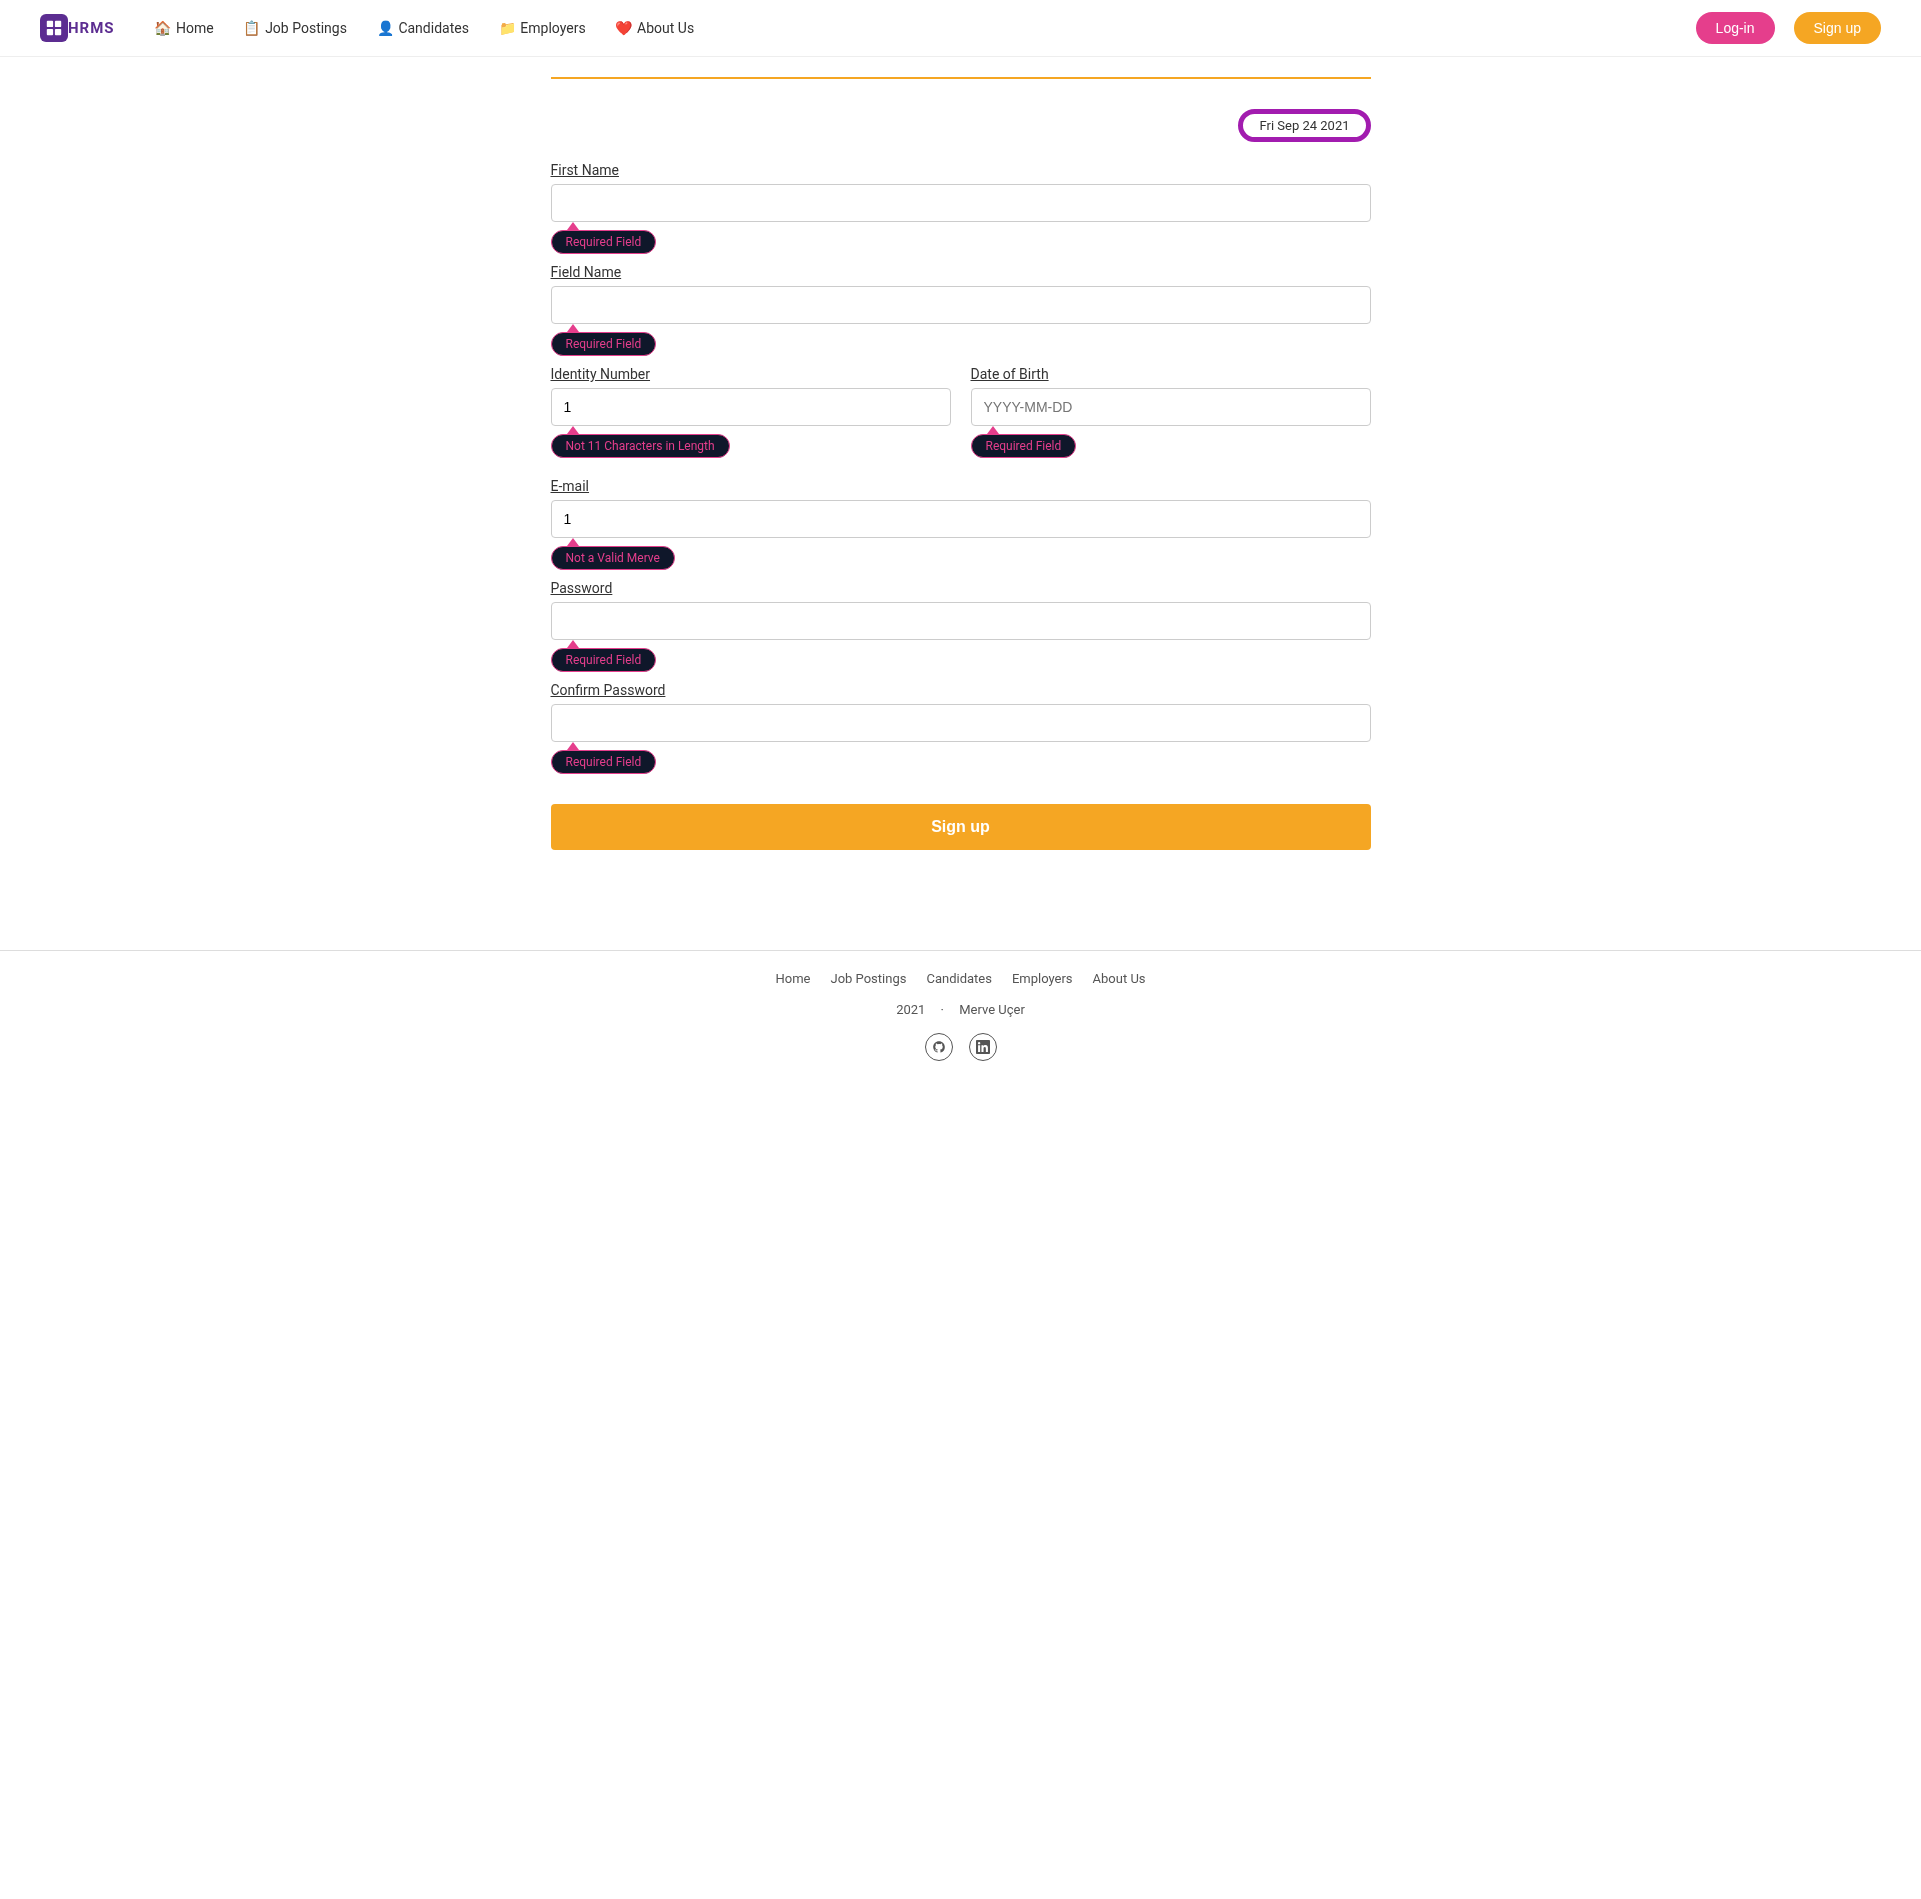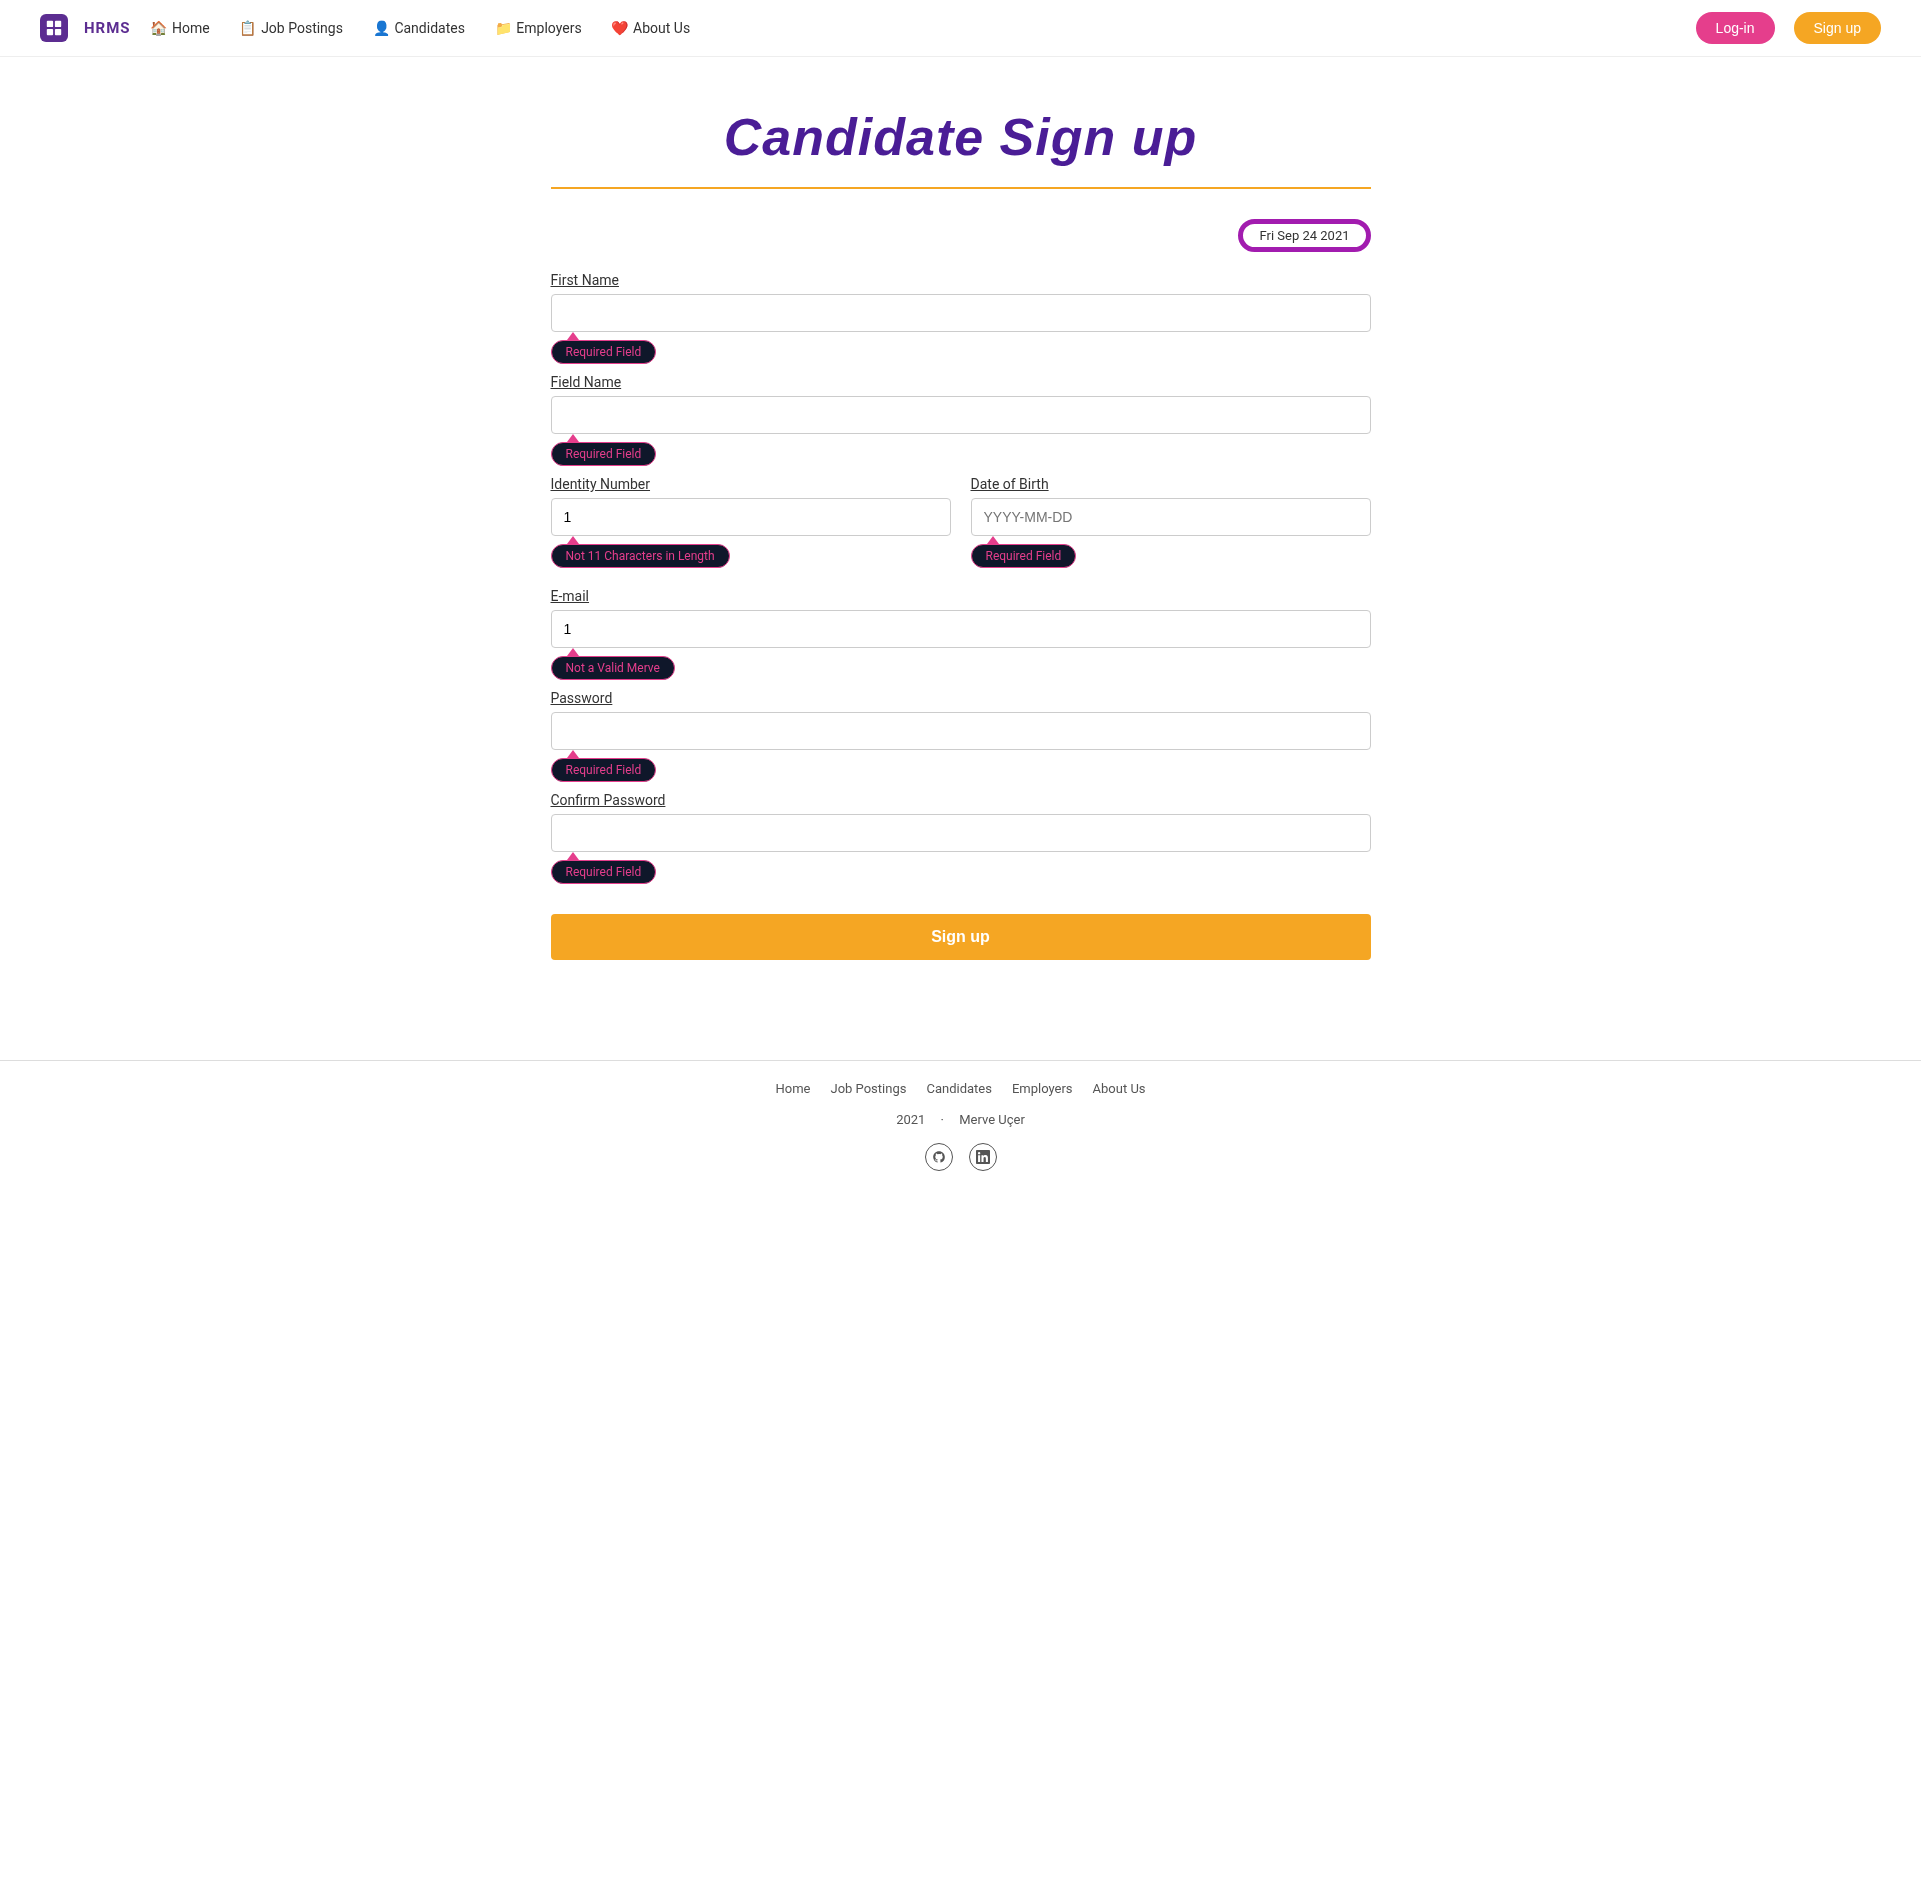--- a/index.html
+++ b/index.html
@@ -9,21 +9,22 @@
     nav {
       display: flex;
       align-items: center;
       padding: 12px 40px;
       border-bottom: 1px solid #eee;
       gap: 8px;
     }
     .nav-logo {
       display: flex;
       align-items: center;
-      gap: 16px;
+      gap: 0;
+      margin-right: 20px;
       text-decoration: none;
     }
     .nav-logo-icon {
       width: 28px; height: 28px;
       background: #5c2d91;
       border-radius: 6px;
       display: flex; align-items: center; justify-content: center;
     }
     .nav-logo-icon svg { fill: white; width: 18px; height: 18px; }
     .nav-logo-text {
@@ -267,21 +268,20 @@
     </a>
   </div>
 
   <div class="nav-actions">
     <button class="btn-login">Log-in</button>
     <button class="btn-signup-nav">Sign up</button>
   </div>
 </nav>
 
 <div class="main-container">
-  <h1 class="page-title">Candidate Sign up</h1>
   <hr class="divider">
 
   <div class="date-badge">
     <span>Fri Sep 24 2021</span>
   </div>
 
   <div class="form-section">
 
     
     <div class="form-field">

